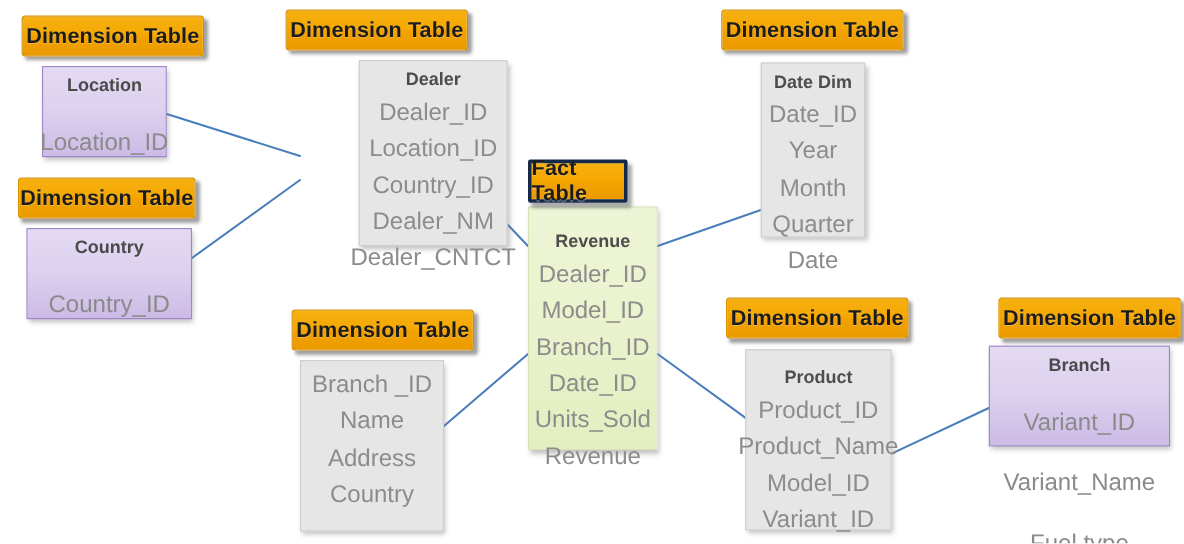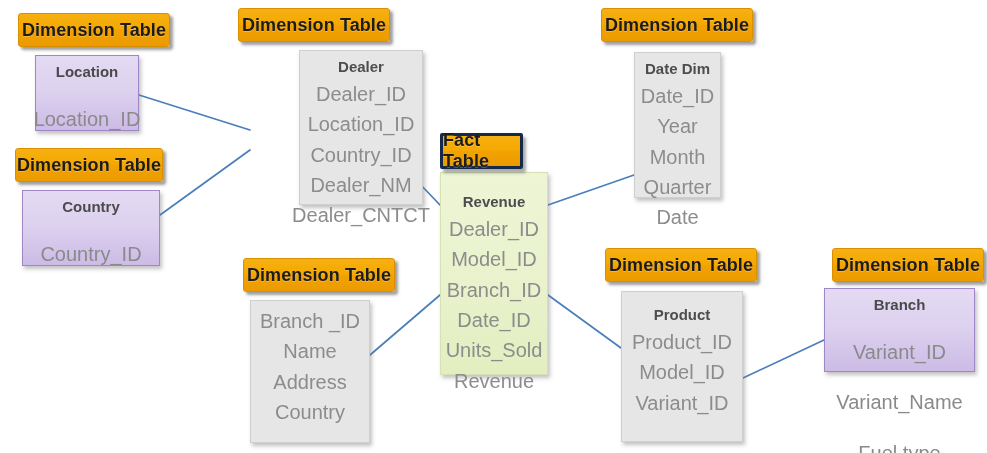--- a/index.html
+++ b/index.html
@@ -154,20 +154,21 @@
     <div class="ent-field">Branch _ID</div>
     <div class="ent-field">Name</div>
     <div class="ent-field">Address</div>
     <div class="ent-field">Country</div>
   </div>
 
   <div class="badge" style="left:605px; top:248px; width:152px; height:34px;">Dimension Table</div>
   <div class="entity gray" style="left:621px; top:291px; width:122px; height:151px; padding-top:12px;">
     <div class="ent-title">Product</div>
     <div class="ent-field">Product_ID</div>
+    <div class="ent-field">Product_Name</div>
     <div class="ent-field">Model_ID</div>
     <div class="ent-field">Variant_ID</div>
   </div>
 
   <div class="badge" style="left:832px; top:248px; width:152px; height:34px;">Dimension Table</div>
   <div class="entity purple" style="left:824px; top:288px; width:151px; height:84px;">
     <div class="ent-title">Branch</div>
     <div class="ent-field">Variant_ID</div>
     <div class="ent-field">Variant_Name</div>
     <div class="ent-field">Fuel type</div>

